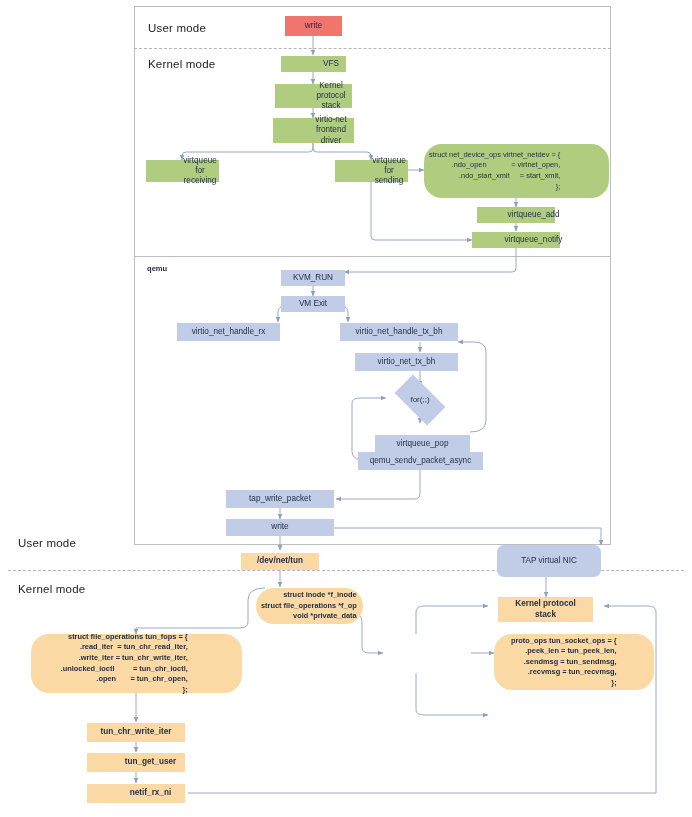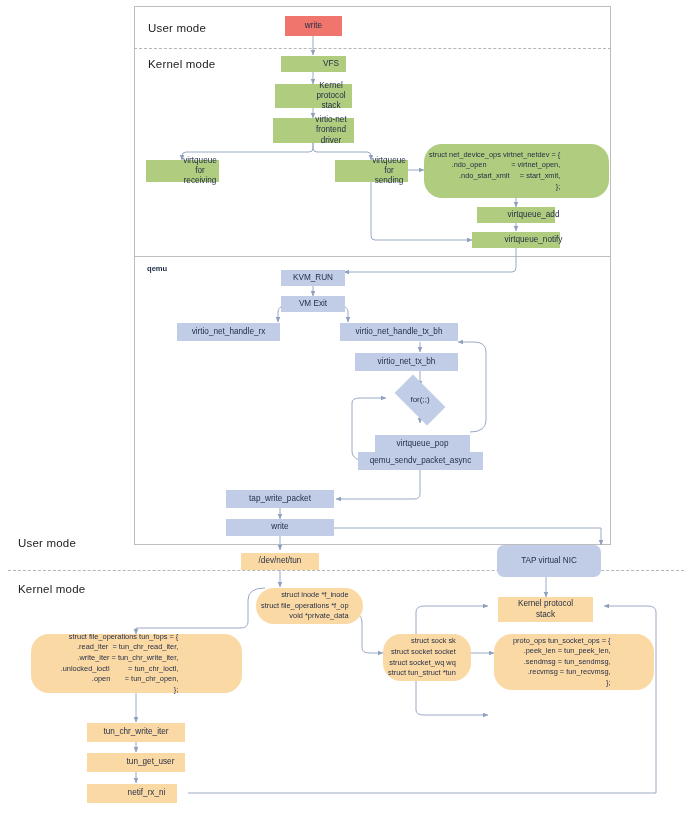--- a/index.html
+++ b/index.html
@@ -6,21 +6,21 @@
   body{width:692px;height:817px;position:relative;overflow:hidden;
        font-family:"Liberation Sans","DejaVu Sans",sans-serif;}
   #canvas{position:absolute;left:0;top:0;width:692px;height:817px;}
   svg.wires{position:absolute;left:0;top:0;width:692px;height:817px;pointer-events:none;}
 
   .node{position:absolute;box-sizing:border-box;display:flex;align-items:center;
         justify-content:center;text-align:center;font-size:8.2px;line-height:1.25;
         color:#1f2b44;padding:2px 3px;}
   .green{background:#b0cc7f;padding-left:38px;}
   .blue{background:#c1cde7;}
-  .orange{background:#fbd9a5;}
+  .orange{background:#fbd9a5;font-weight:bold;}
   .red{background:#f0766d;}
   .code{justify-content:flex-start;text-align:right;white-space:pre;font-size:7.4px;
         line-height:1.42;padding:4px 5px;border-radius:18px;}
   .diamond{background:transparent;}
   .diamond .dshape{position:absolute;left:0;top:0;width:100%;height:100%;
         background:#c1cde7;transform:rotate(45deg);}
   .diamond .dlabel{position:relative;z-index:2;font-size:8px;}
 
   .modelabel{position:absolute;font-size:11.5px;color:#222;letter-spacing:.2px;}
   .qemulabel{position:absolute;font-size:7.6px;color:#1f2b44;font-weight:bold;}
@@ -172,26 +172,22 @@
             .read_iter  = tun_chr_read_iter,
             .write_iter = tun_chr_write_iter,
             .unlocked_ioctl         = tun_chr_ioctl,
             .open       = tun_chr_open,
 };</div>
 
   <div class="node orange" style="left:87px;top:723px;width:98px;height:19px;">tun_chr_write_iter</div>
 
   <div class="node orange" style="left:87px;top:753px;width:98px;height:19px;padding-left:32px;">tun_get_user</div>
 
-  <div class="node orange" style="left:87px;top:784px;width:90px;height:19px;padding-left:32px;">netif_rx_ni</div>
+  <div class="node orange" style="left:87px;top:784px;width:98px;height:19px;padding-left:32px;">netif_rx_ni</div>
 
-  <div class="node orange code" style="left:383px;top:634px;width:88px;height:47px;">struct sock sk
-struct socket socket
-struct socket_wq wq
-struct tun_struct *tun</div>
 
   <div class="node orange" style="left:498px;top:597px;width:95px;height:25px;white-space:pre-line;">Kernel protocol
 stack</div>
 
   <div class="node orange code" style="left:494px;top:634px;width:160px;height:56px;">proto_ops tun_socket_ops = {
             .peek_len = tun_peek_len,
             .sendmsg = tun_sendmsg,
             .recvmsg = tun_recvmsg,
 };</div>
 

